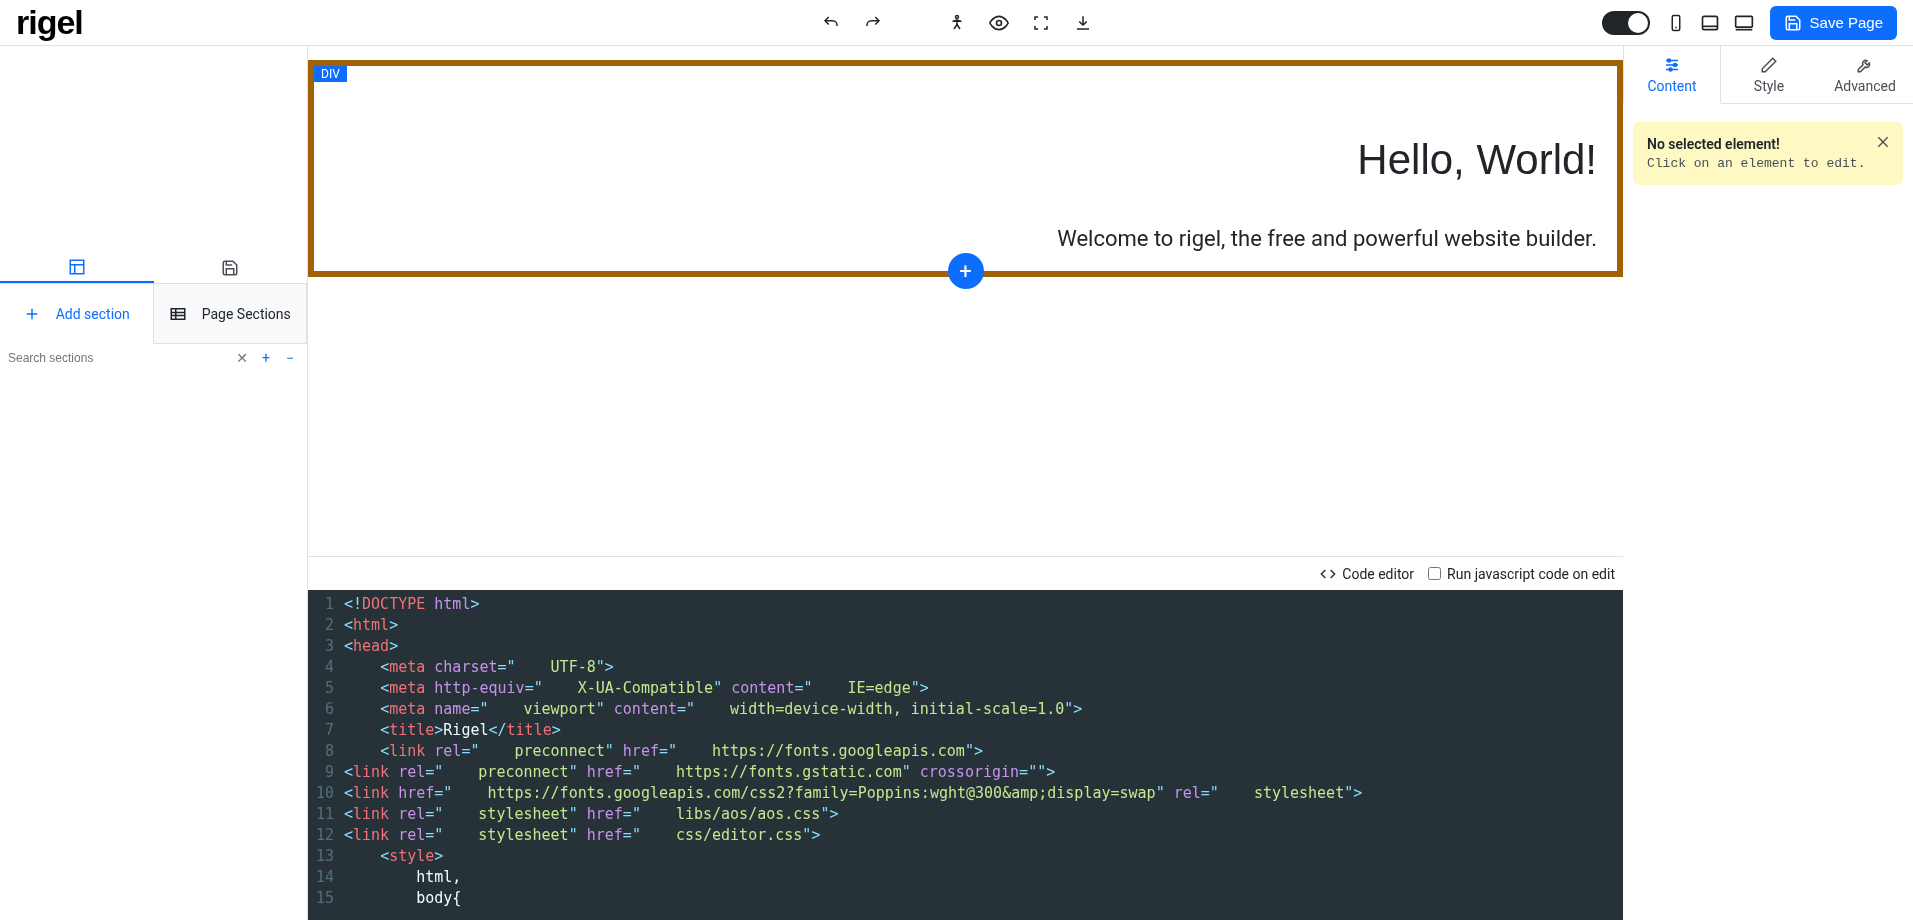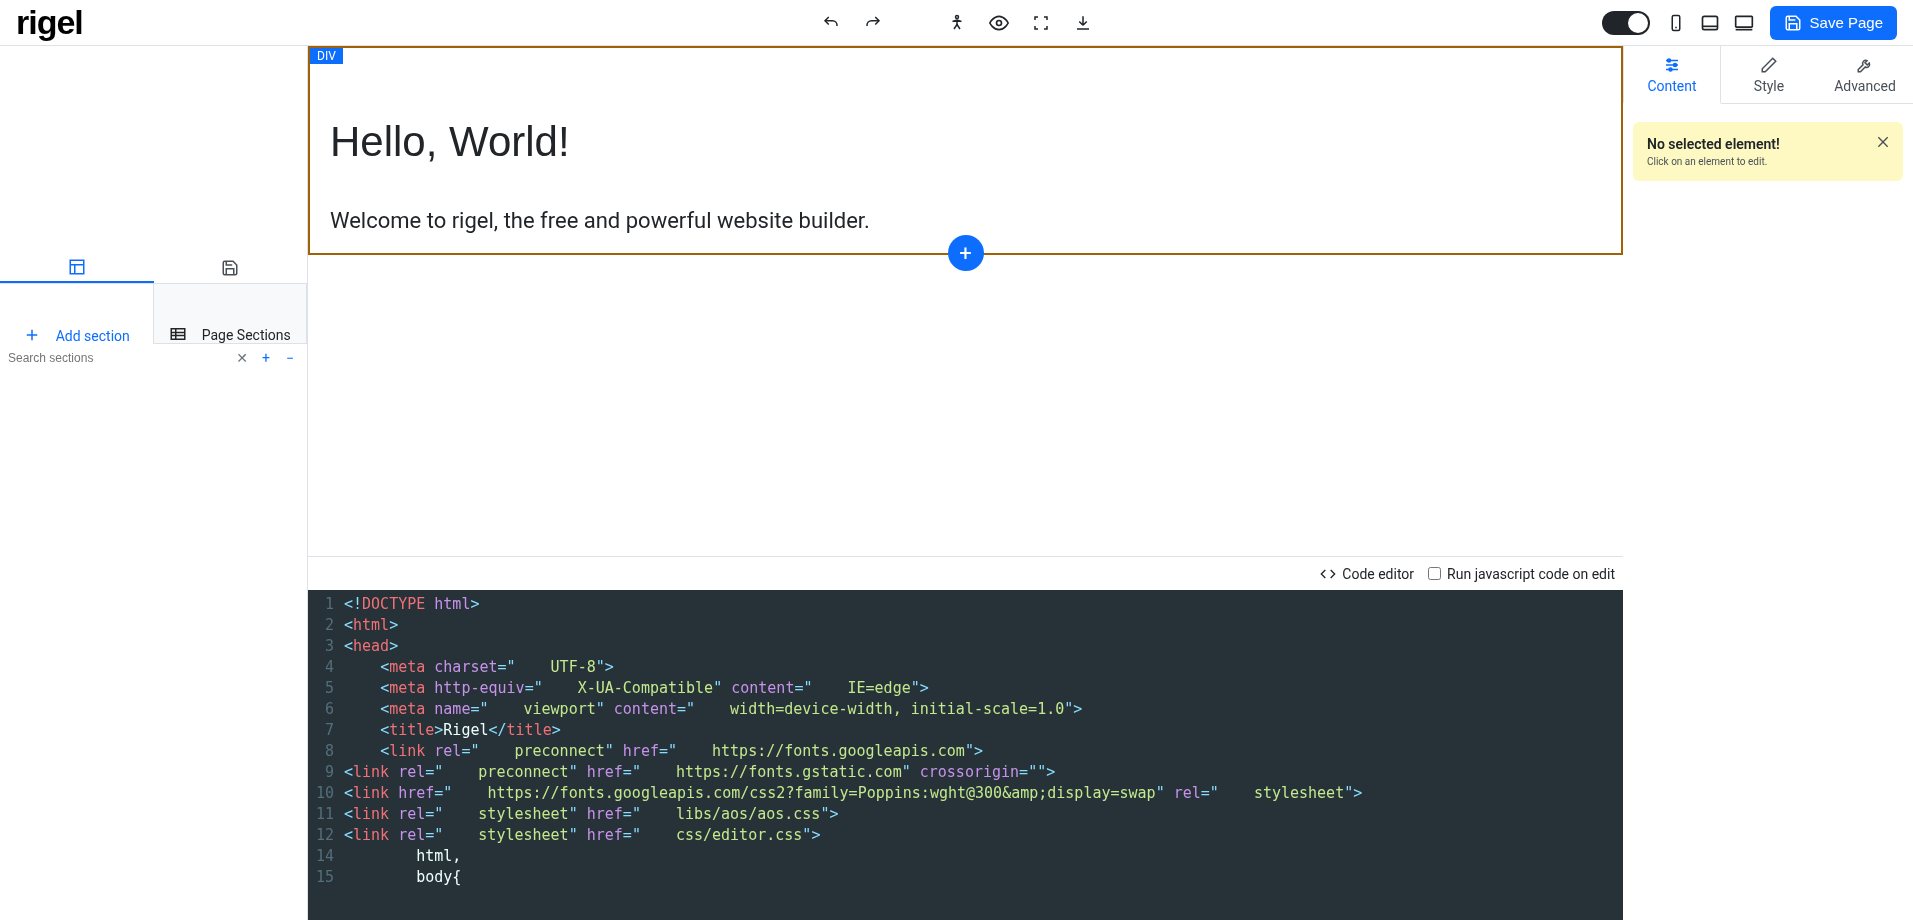--- a/index.html
+++ b/index.html
@@ -14,52 +14,52 @@
 .toggle::after { content: ''; position: absolute; width: 20px; height: 20px; background: #fff; border-radius: 50%; top: 2px; right: 2px; }
 .device-icons { display: flex; gap: 14px; }
 .save-btn { background: #0d6efd; color: #fff; border: none; border-radius: 6px; padding: 8px 14px; font-size: 15px; cursor: pointer; display: flex; align-items: flex-start; gap: 8px; }
 .main { display: flex; height: calc(100vh - 46px); }
 .left-panel { width: 308px; border-right: 1px solid #dee2e6; display: flex; flex-direction: column; }
 .left-spacer { flex: 0 0 207px; }
 .left-tabs { display: flex; border-bottom: 1px solid #dee2e6; }
 .left-tab { flex: 1; height: 30px; display: flex; align-items: center; justify-content: center; cursor: pointer; color: #495057; }
 .left-tab.active { color: #0d6efd; border-bottom: 2px solid #0d6efd; }
 .section-tabs { display: flex; }
-.section-tab { flex: 1; height: 60px; display: flex; align-items: flex-end; justify-content: center; gap: 15px; cursor: pointer; font-size: 14px; }
+.section-tab { flex: 1; height: 60px; display: flex; align-items: center; justify-content: center; gap: 15px; cursor: pointer; font-size: 14px; }
 .section-tab.add { color: #0d6efd; }
 .section-tab.page { background: #f8f9fa; border: 1px solid #dee2e6; border-top: none; }
 .search-row { display: flex; align-items: center; padding: 6px 8px; gap: 6px; }
 .search-input { flex: 1; border: none; outline: none; font-size: 12px; color: #6c757d; }
 .search-icon { color: #6c757d; cursor: pointer; width: 18px; text-align: center; }
 .search-icon.plus { color: #0d6efd; }
 .canvas-wrap { flex: 1; display: flex; flex-direction: column; overflow: hidden; }
 .canvas { flex: 1; position: relative; overflow: auto; }
 .div-badge { position: absolute; top: 0; left: 0; background: #0d6efd; color: #fff; font-size: 12px; padding: 1px 7px; }
-.selected-div { border: 2px solid #a16207; padding: 70px 20px 20px; text-align: left; position: relative; }
+.selected-div { border: 6px solid #a16207; margin-top: 14px; padding: 70px 20px 20px; text-align: right; position: relative; }
 .hello { font-size: 42px; font-weight: 400; font-family: Arial, sans-serif; }
 .welcome { font-size: 22px; margin-top: 42px; color: #212529; }
 .add-circle { position: absolute; bottom: -18px; left: 50%; transform: translateX(-50%); width: 36px; height: 36px; background: #0d6efd; border-radius: 50%; display: flex; align-items: center; justify-content: center; color: #fff; font-size: 22px; cursor: pointer; }
 .code-header { height: 34px; border-top: 1px solid #dee2e6; display: flex; align-items: center; justify-content: flex-end; gap: 14px; padding: 11px 8px; font-size: 14px; }
 .code-header label { display: flex; align-items: center; gap: 6px; }
 .code-editor { background: #263238; color: #eeffff; font-family: "Consolas", monospace; font-size: 15px; line-height: 21px; padding: 4px 0; height: 330px; overflow: auto; }
 .code-line { display: flex; }
 .gutter { width: 36px; text-align: right; color: #546e7a; padding-right: 10px; user-select: none; }
 .code { white-space: pre; }
 .c-tag { color: #f07178; }
 .c-punc { color: #89ddff; }
 .c-attr { color: #c792ea; }
 .c-str { color: #c3e88d; padding-left: 35px; }
 .c-text { color: #eeffff; }
 .right-panel { width: 290px; padding: 0; }
 .right-tabs { display: flex; border-bottom: 1px solid #dee2e6; }
 .right-tab { flex: 1; padding: 10px 4px 8px; text-align: center; cursor: pointer; font-size: 14px; color: #495057; display: flex; flex-direction: column; align-items: center; gap: 4px; }
 .right-tab.active { color: #0d6efd; border-left: 1px solid #dee2e6; border-right: 1px solid #dee2e6; border-bottom: 2px solid #fff; margin-bottom: -1px; }
 .info-box { background: #fef9c3; border-radius: 6px; margin: 18px 10px; padding: 14px; position: relative; }
 .info-title { font-weight: 600; margin-bottom: 4px; }
-.info-text { font-size: 10px; color: #495057; }
+.info-text { font-size: 13px; color: #495057; font-family: Liberation Mono, monospace; }
 .info-close { position: absolute; top: 12px; right: 12px; cursor: pointer; color: #495057; }
 svg { display: block; }
 </style>
 </head>
 <body>
 
 <div class="topbar">
   <div class="topbar-left">
     <div class="logo">rigel</div>
   </div>
@@ -243,20 +243,24 @@
         </div>
         <div class="code-line">
           <div class="gutter">11</div>
           <div class="code"><span class="c-punc">&lt;</span><span class="c-tag">link</span><span class="c-text"> </span><span class="c-attr">rel</span><span class="c-punc">=</span><span class="c-punc">"</span><span class="c-str">stylesheet</span><span class="c-punc">"</span><span class="c-text"> </span><span class="c-attr">href</span><span class="c-punc">=</span><span class="c-punc">"</span><span class="c-str">libs/aos/aos.css</span><span class="c-punc">"</span><span class="c-punc">&gt;</span></div>
         </div>
         <div class="code-line">
           <div class="gutter">12</div>
           <div class="code"><span class="c-punc">&lt;</span><span class="c-tag">link</span><span class="c-text"> </span><span class="c-attr">rel</span><span class="c-punc">=</span><span class="c-punc">"</span><span class="c-str">stylesheet</span><span class="c-punc">"</span><span class="c-text"> </span><span class="c-attr">href</span><span class="c-punc">=</span><span class="c-punc">"</span><span class="c-str">css/editor.css</span><span class="c-punc">"</span><span class="c-punc">&gt;</span></div>
         </div>
         <div class="code-line">
+          <div class="gutter">13</div>
+          <div class="code"><span class="c-text">    </span><span class="c-punc">&lt;</span><span class="c-tag">style</span><span class="c-punc">&gt;</span></div>
+        </div>
+        <div class="code-line">
           <div class="gutter">14</div>
           <div class="code"><span class="c-text">        html,</span></div>
         </div>
         <div class="code-line">
           <div class="gutter">15</div>
           <div class="code"><span class="c-text">        body{</span></div>
         </div>
       </div>
   </div>
 

